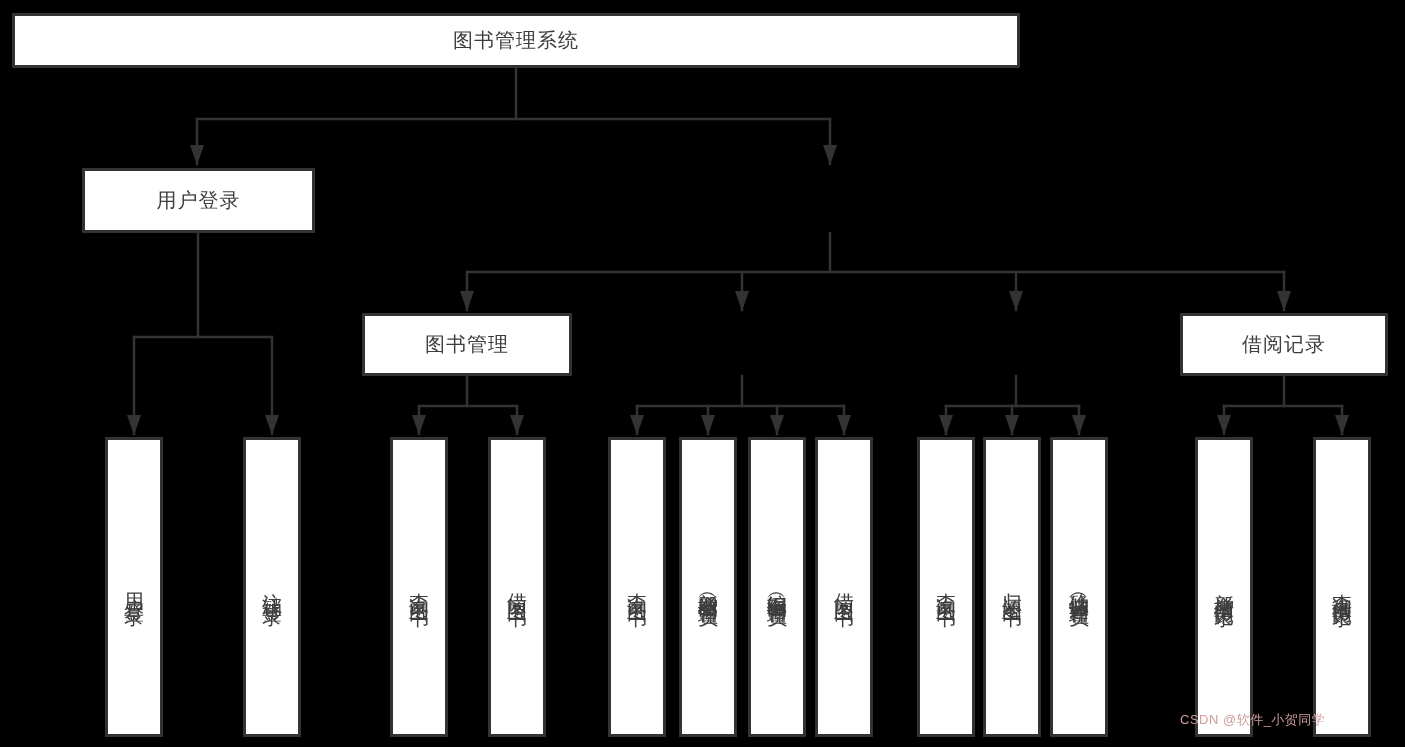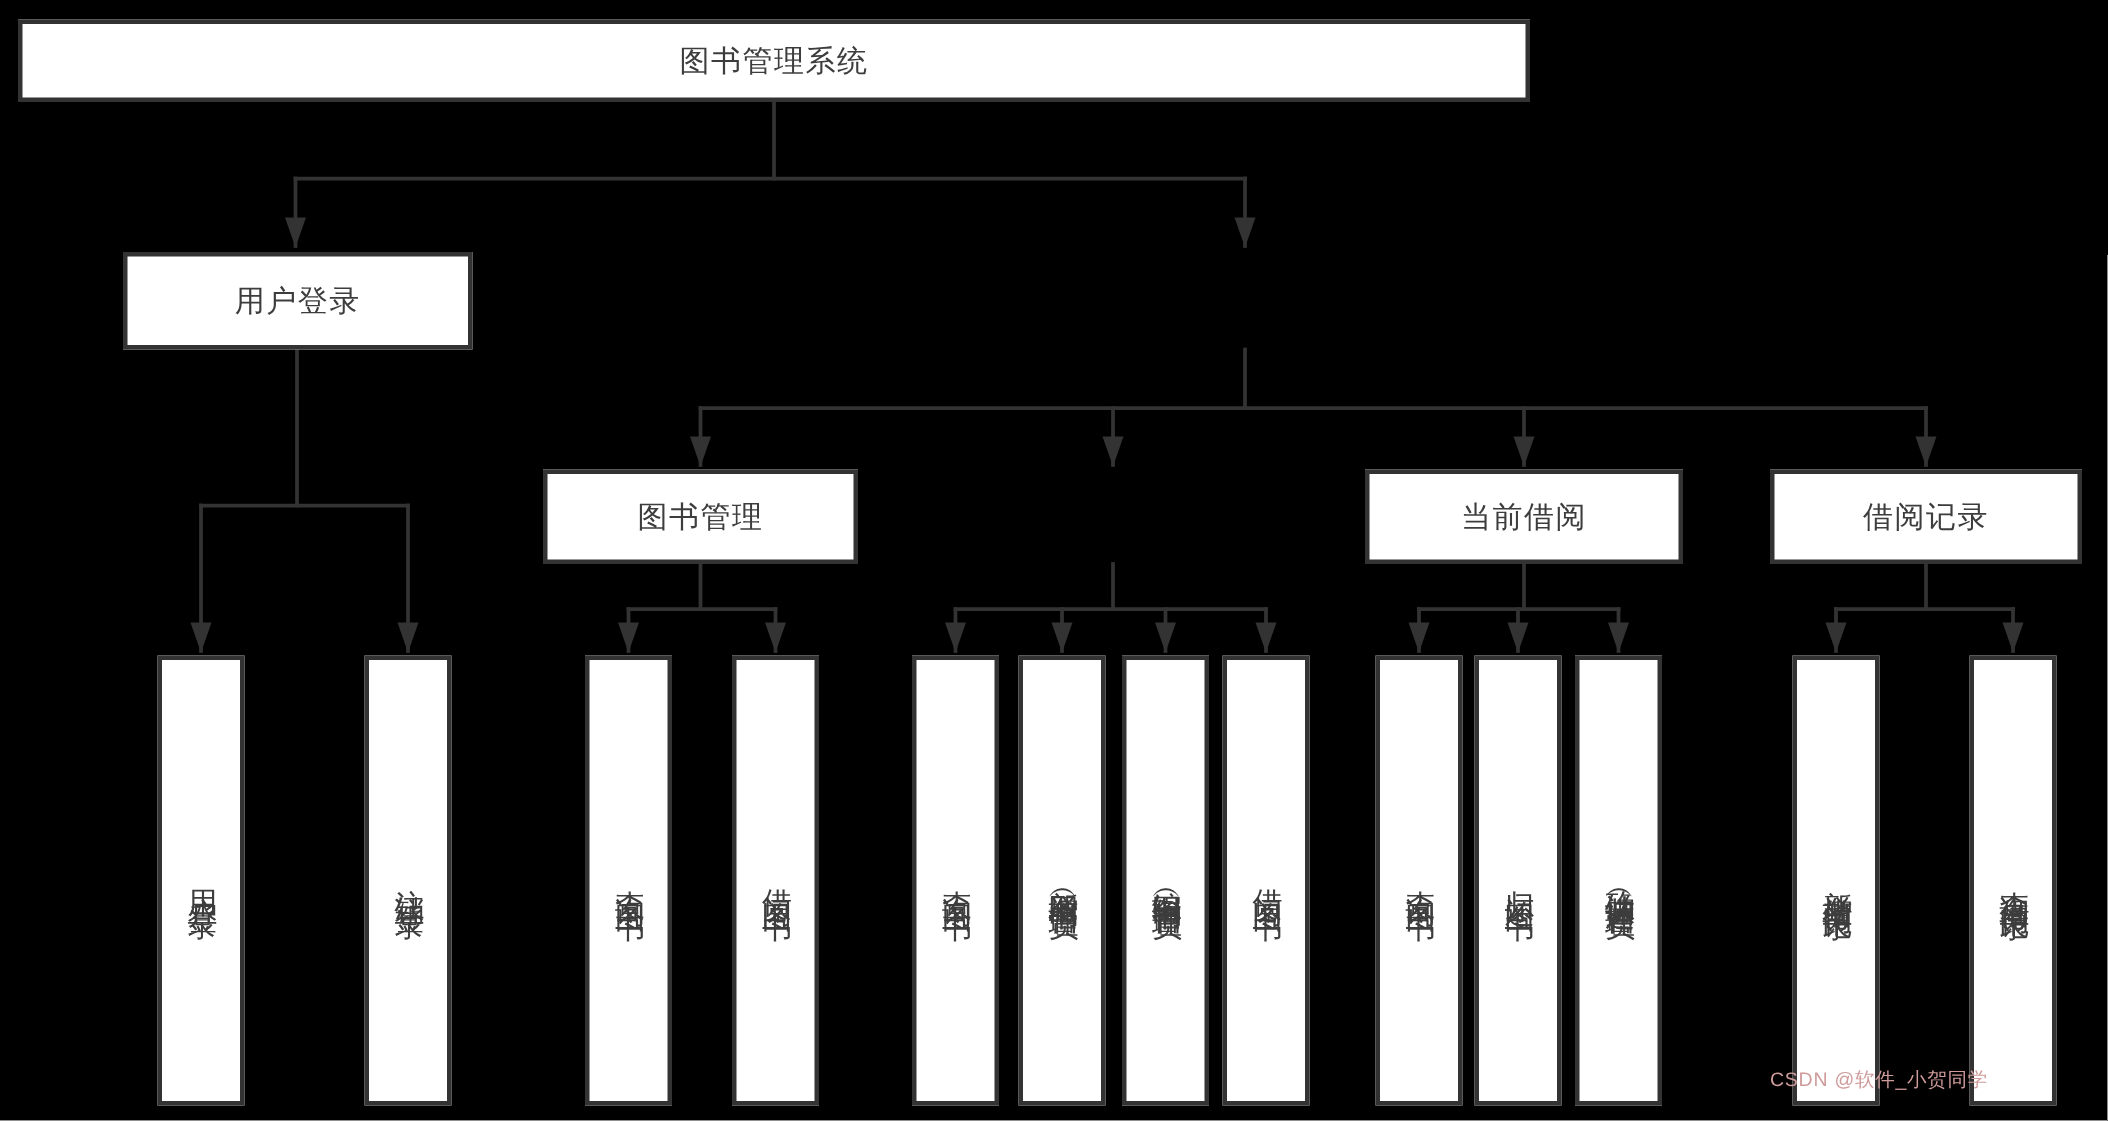--- a/index.html
+++ b/index.html
@@ -79,21 +79,20 @@
       <line x1="1224" y1="406" x2="1224" y2="434" marker-end="url(#arw)"></line>
       <line x1="1342" y1="406" x2="1342" y2="434" marker-end="url(#arw)"></line>
     </g>
   </svg>
 
   <div class="hbox" style="left:12px;top:13px;width:1008px;height:55px;">图书管理系统</div>
 
   <div class="hbox" style="left:82px;top:168px;width:233px;height:65px;">用户登录</div>
 
   <div class="hbox" style="left:362px;top:313px;width:210px;height:63px;">图书管理</div>
-  <div class="hbox" style="left:910px;top:313px;width:212px;height:63px;">当前借阅</div>
   <div class="hbox" style="left:1180px;top:313px;width:208px;height:63px;">借阅记录</div>
 
   <div class="vbox" style="left:105px;">用户登录</div>
   <div class="vbox" style="left:243px;">注销登录</div>
 
   <div class="vbox" style="left:390px;">查询图书</div>
   <div class="vbox" style="left:488px;">借阅图书</div>
 
   <div class="vbox" style="left:608px;">查询图书</div>
   <div class="vbox" style="left:679px;letter-spacing:2px;">新增图书（管理员）</div>

